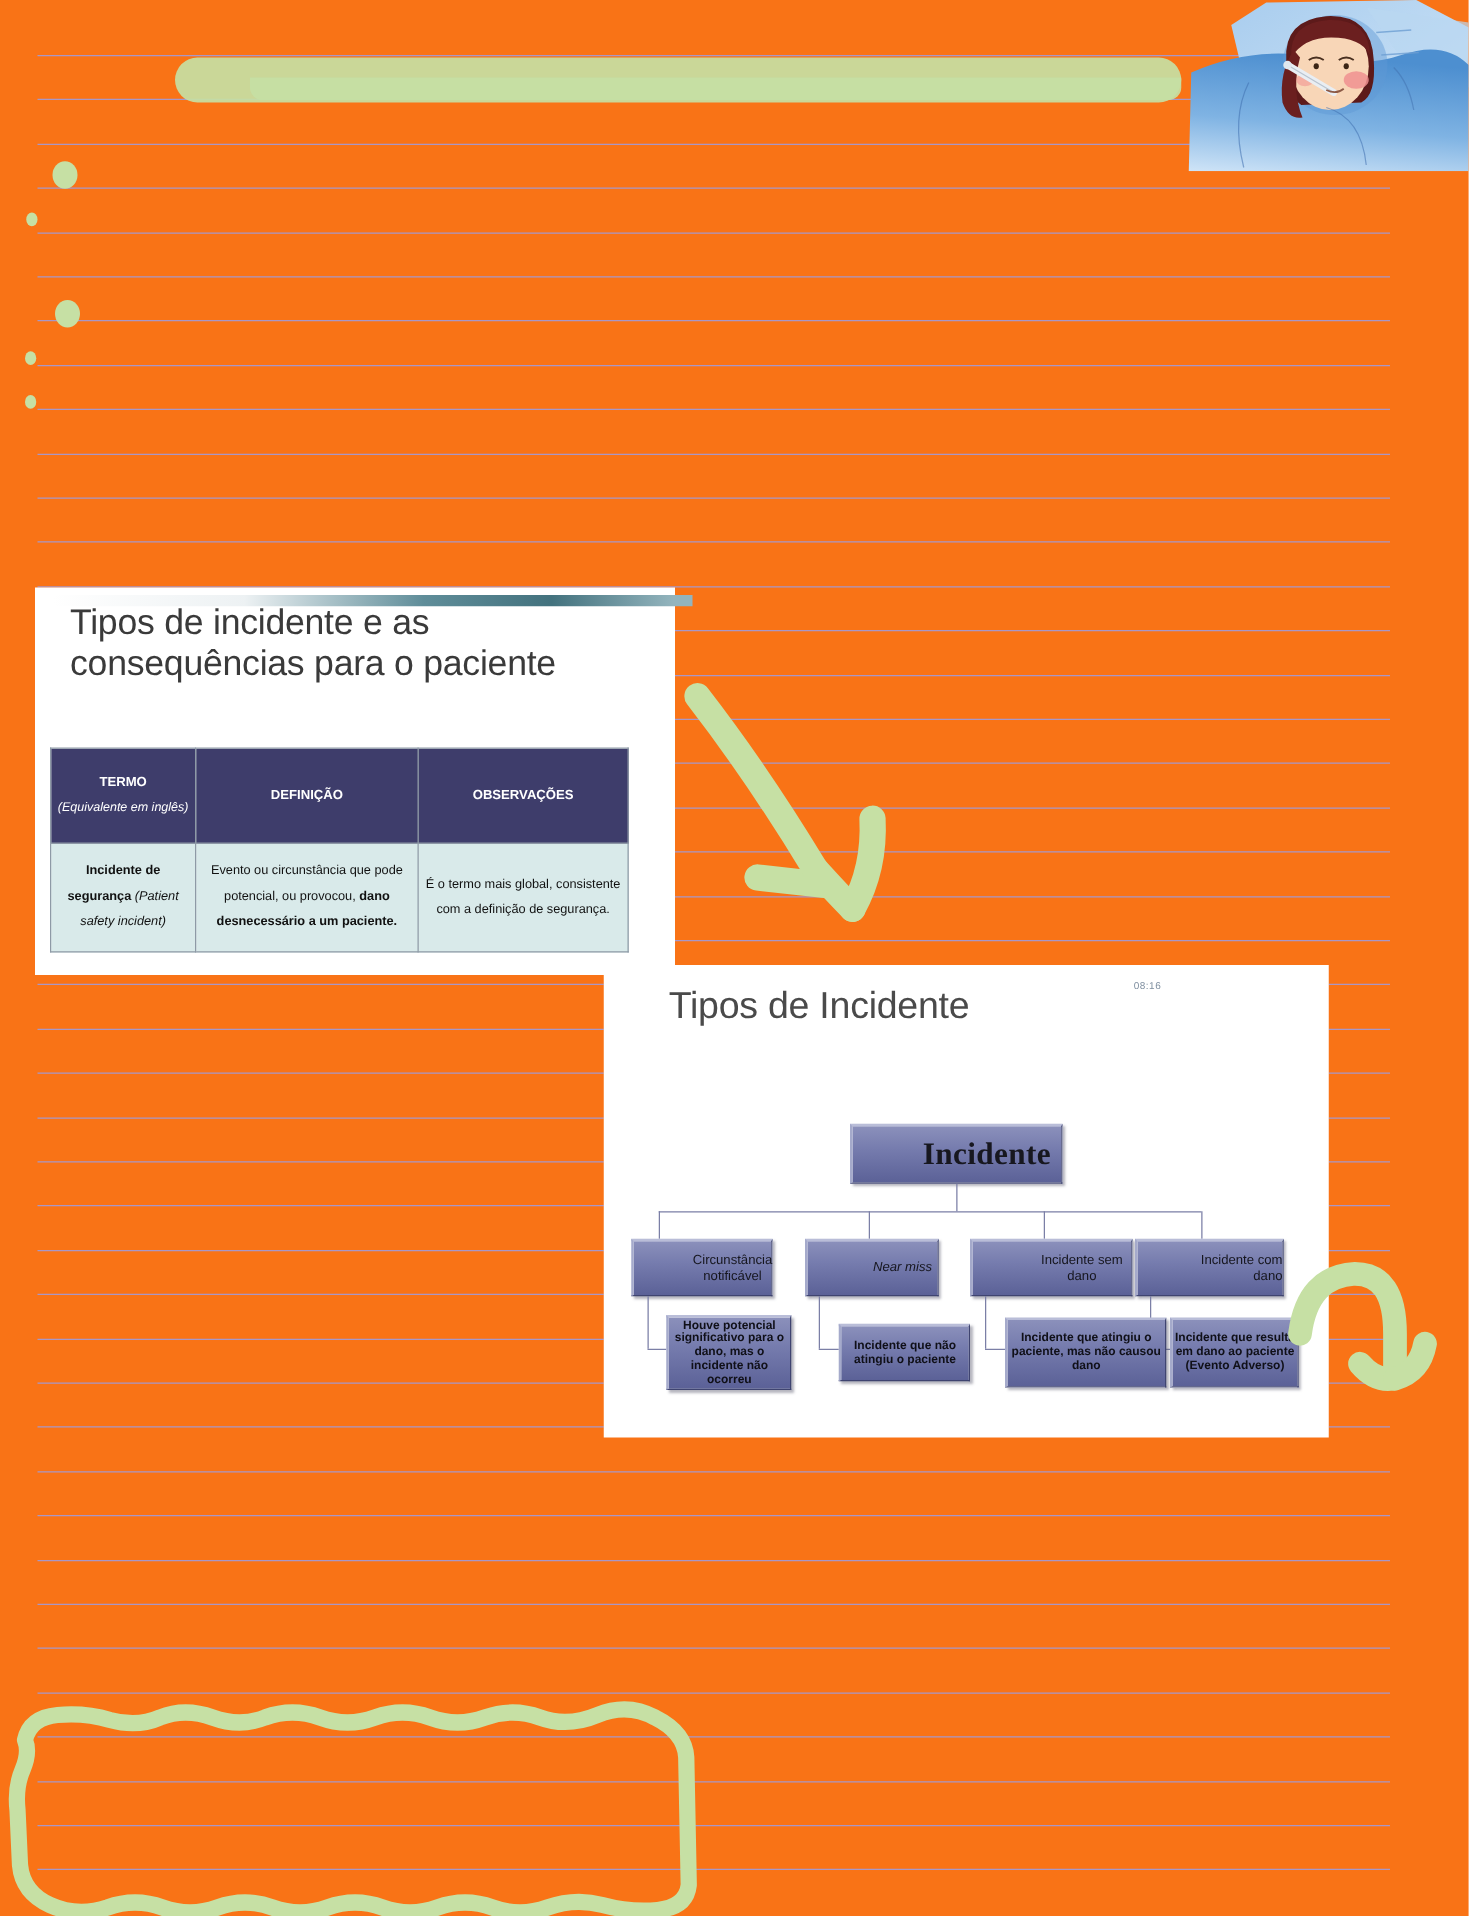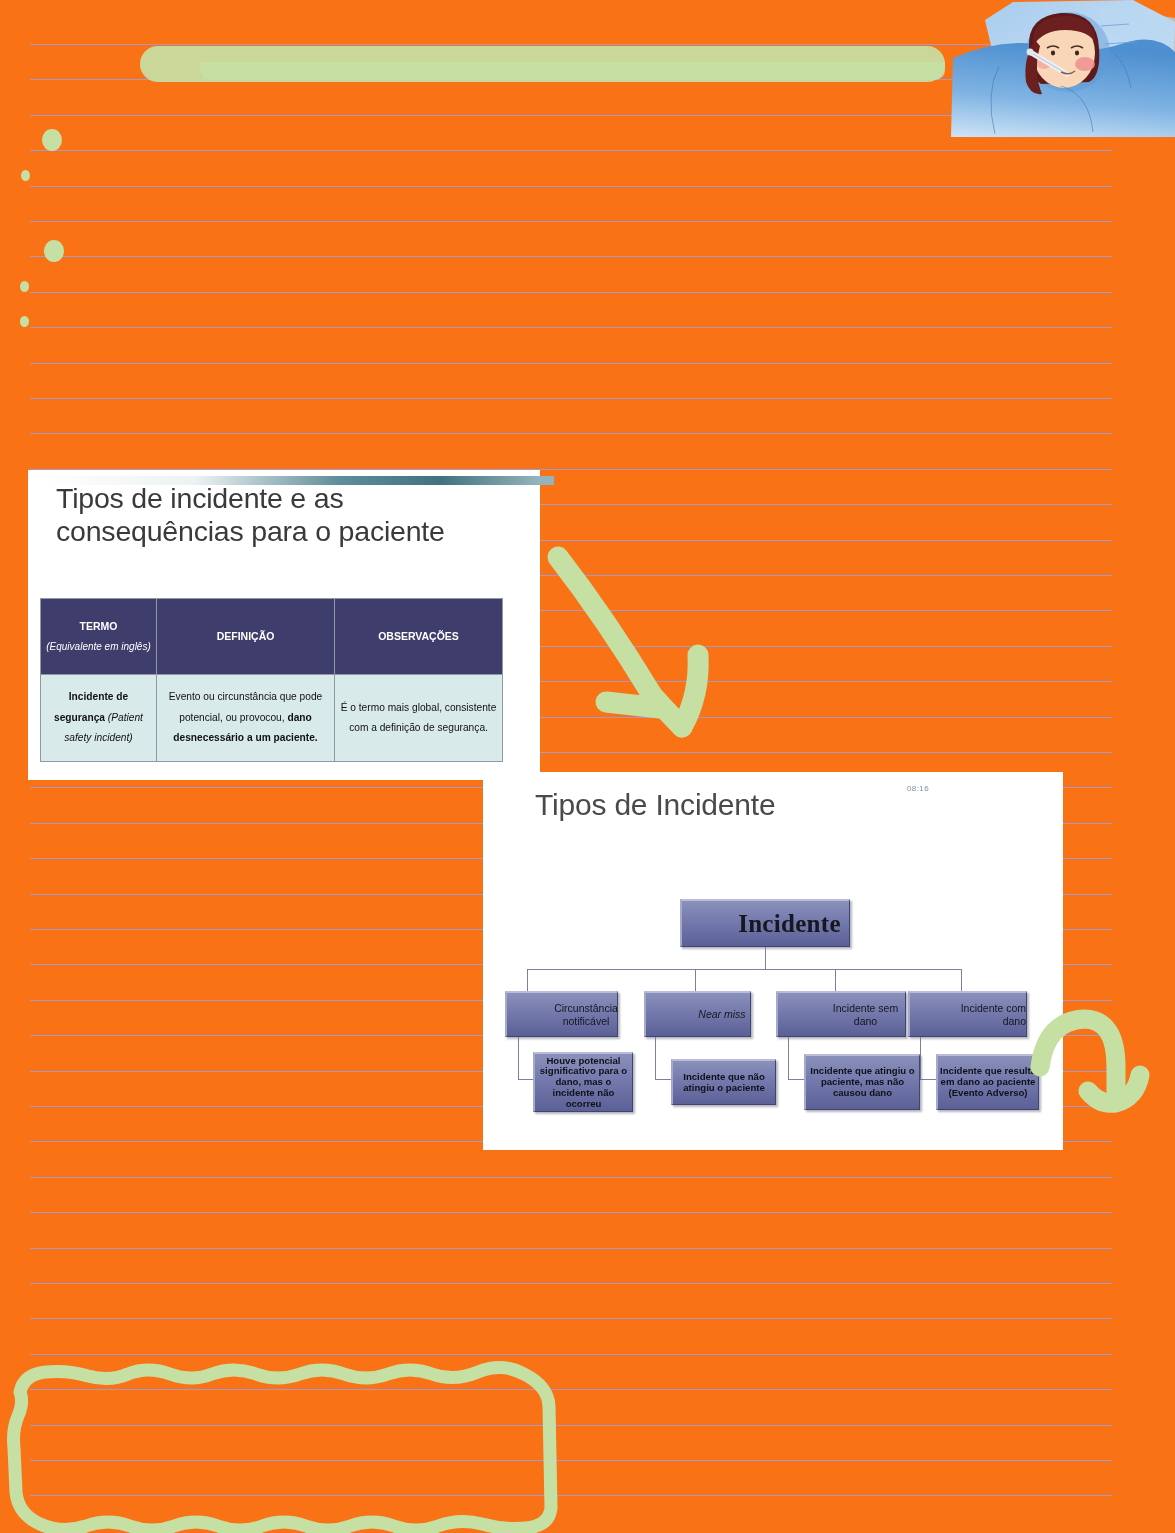--- a/index.html
+++ b/index.html
@@ -402,21 +402,21 @@
     <div class="connector h" style="left:35px;  top:307px; width:15px;"></div>
     <div class="connector v" style="left:172px; top:265px; height:42px;"></div>
     <div class="connector h" style="left:172px; top:307px; width:16px;"></div>
     <div class="connector v" style="left:305px; top:265px; height:42px;"></div>
     <div class="connector h" style="left:305px; top:307px; width:16px;"></div>
     <div class="connector v" style="left:437px; top:265px; height:42px;"></div>
     <div class="connector h" style="left:437px; top:307px; width:16px;"></div>
 
     <div class="dbox dbox-lvl3" style="left:50px;  top:280px; width:100px; height:60px;">Houve potencial significativo para o dano, mas o incidente não ocorreu</div>
     <div class="dbox dbox-lvl3" style="left:188px; top:287px; width:105px; height:46px;">Incidente que não atingiu o paciente</div>
-    <div class="dbox dbox-lvl3" style="left:321px; top:282px; width:116px; height:56px;">Incidente que atingiu o paciente, mas não causou dano</div>
+    <div class="dbox dbox-lvl3" style="left:321px; top:282px; width:129px; height:56px;">Incidente que atingiu o paciente, mas não causou dano</div>
     <div class="dbox dbox-lvl3" style="left:453px; top:282px; width:103px; height:56px;">Incidente que resulta em dano ao paciente (Evento Adverso)</div>
   </div>
 
   <div class="annot" style="left:548px; top:545px; width:180px; height:215px;">
     <svg viewBox="0 0 180 215" width="180" height="215">
       <path class="ink" stroke-width="21" d="M10,12 Q58,74 104,150"></path>
       <path class="ink" stroke-width="21" d="M58,157 L112,163"></path>
       <path class="ink" stroke-width="21" d="M150,110 Q152,150 134,182"></path>
       <path class="ink" stroke-width="21" d="M104,150 Q124,172 134,182"></path>
     </svg>

